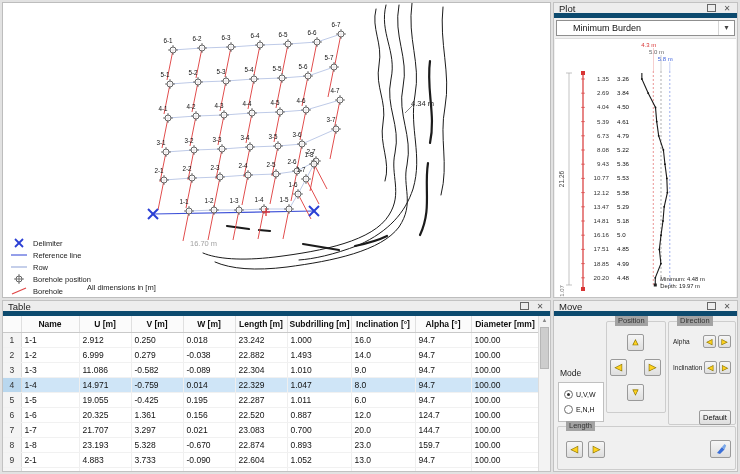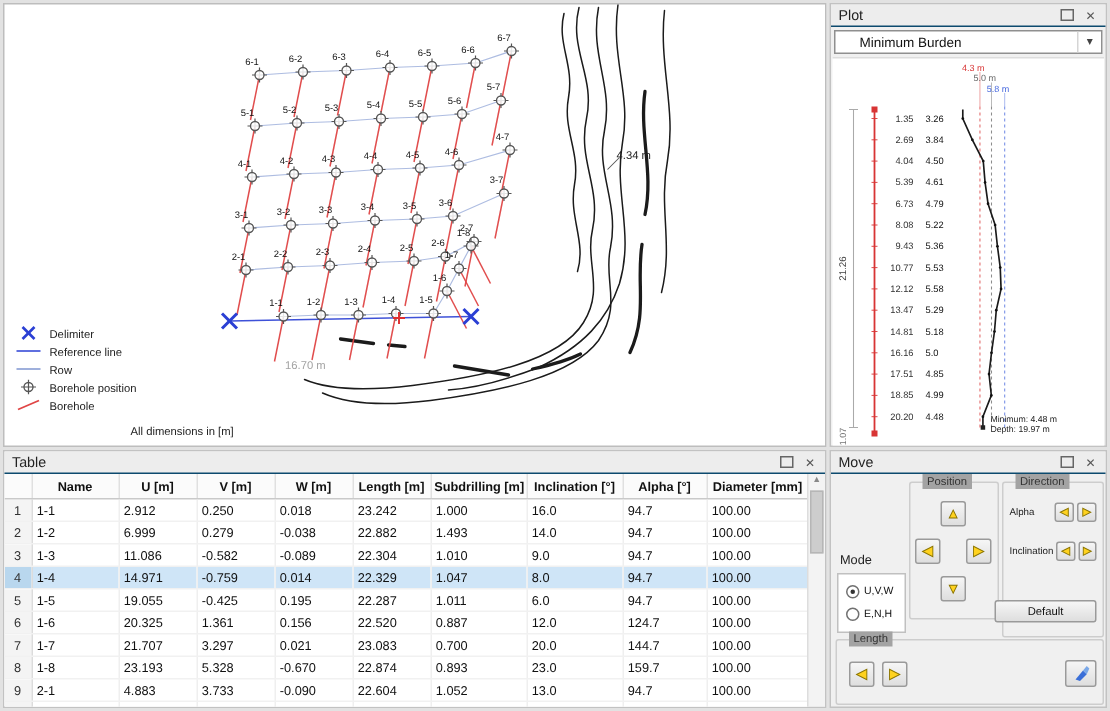--- a/index.html
+++ b/index.html
@@ -3,35 +3,35 @@
 <meta charset="utf-8">
 <style>
   html,body{margin:0;padding:0}
   body{
     width:740px;height:474px;position:relative;overflow:hidden;
     background:#e2e2e2;font-family:"Liberation Sans",sans-serif;
     -webkit-font-smoothing:antialiased;
   }
   .panel{position:absolute;background:#f0f0f0;border:1px solid #c2c2c2;box-sizing:border-box}
   .titlebar{height:15px;display:flex;align-items:center;background:#ededed;
-    border-bottom:1px solid #0c4a6e;font-size:9.5px;color:#222;padding:0 3px;box-sizing:border-box}
+    border-bottom:5px solid #0c4a6e;font-size:9.5px;color:#222;padding:0 3px;box-sizing:border-box}
   .titlebar .title{flex:1;padding-left:2px}
   .tb-icon{width:14px;height:12px;display:flex;align-items:center;justify-content:center;
     color:#555;font-size:8px;margin-left:2px;cursor:default}
   .float-glyph{width:7px;height:6px;border:1px solid #666;display:block}
 
   
   #map-panel{left:2px;top:2px;width:549px;height:296px;background:#ffffff;border:1px solid #bdbdbd}
   #map-svg{display:block}
   .contour{fill:none;stroke:#1b1b1b;stroke-width:1;stroke-linecap:round}
   .contour.thick{stroke-width:2.2}
   .leader{stroke:#555;stroke-width:.7}
   .ann{position:absolute;font-size:7.5px;color:#222;pointer-events:none;white-space:nowrap}
   .ann.muted{color:#a3a3a3}
-  #legend{position:absolute;left:7px;bottom:22px;display:flex;flex-direction:column;gap:2px}
+  #legend{position:absolute;left:7px;bottom:1px;display:flex;flex-direction:column;gap:2px}
   .legend-item{display:flex;align-items:center;gap:5px;font-size:7.5px;color:#222;height:10px}
   #dims-note{position:absolute;left:84px;bottom:5px;font-size:7.5px;color:#222}
 
   
   #plot-panel{left:553px;top:2px;width:185px;height:296px}
   .combo{height:16px;margin:2px;background:#fff;border:1px solid #8f8f8f;display:flex;align-items:center;
     font-size:9px;color:#111;box-sizing:border-box}
   .combo-text{flex:1;padding-left:16px;white-space:nowrap;overflow:hidden}
   .combo-arrow{width:15px;text-align:center;color:#444;border-left:1px solid #d5d5d5;font-size:8px;line-height:14px}
   #plot-body{background:#fff;border-top:1px solid #ddd;height:258px;margin:0 1px}
@@ -753,21 +753,21 @@
       </div>
       <div class="dir-row" style="top:38px">
         <span class="dlabel">Inclination</span>
         <div class="abtn" style="position:relative;width:13px;height:13px;margin-left:2px">
             <span class="tri" style="font-size:7px">◀</span>
           </div>
         <div class="abtn" style="position:relative;width:13px;height:13px;margin-left:2px">
             <span class="tri" style="font-size:7px">▶</span>
           </div>
       </div>
-      <div class="btn" style="position:absolute;right:4px;top:78px;width:68px;height:15px">Default</div>
+      <div class="btn" style="position:absolute;right:4px;top:88px;width:32px;height:15px">Default</div>
     </div>
 
     <span id="mode-label">Mode</span>
     <div id="mode-box">
       <div class="radio checked">
           <span class="dot"></span>
           <span>U,V,W</span>
         </div>
       <div class="radio">
           <span class="dot"></span>

